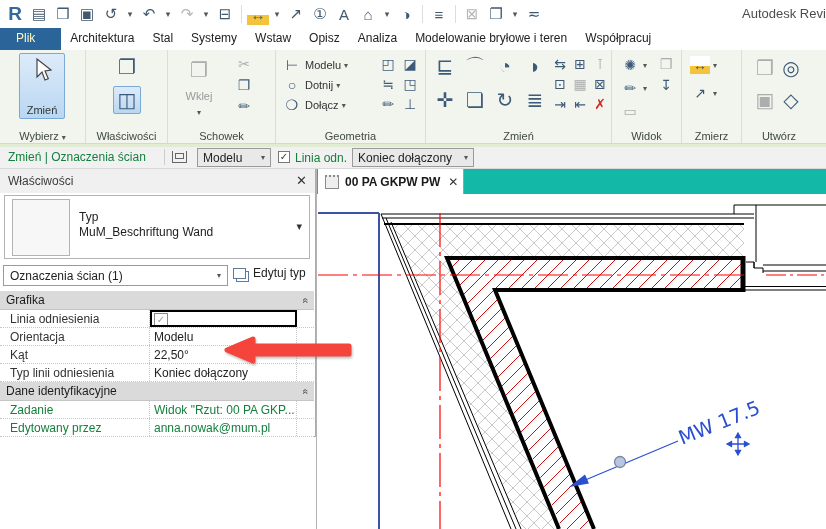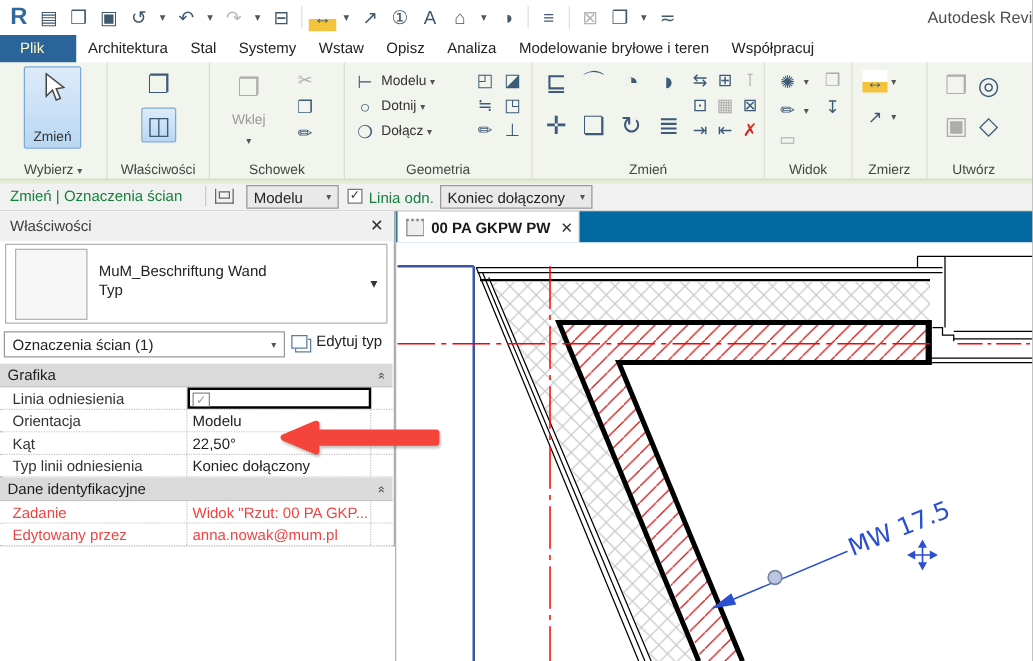--- a/index.html
+++ b/index.html
@@ -67,26 +67,26 @@
   .grid{position:absolute;left:0;top:122px;width:314px;}
   .gsec{display:flex;height:19px;background:#dadada;border-bottom:1px solid #c4c4c4;align-items:center;box-sizing:border-box;}
   .gsec .st{flex:1;padding-left:6px;color:#1c1c1c;}
   .gsec .chev{width:18px;text-align:center;color:#444;font-size:10px;display:inline-block;transform:rotate(90deg);}
   .grow-r{display:flex;height:18px;border-bottom:1px dotted #c6c6c6;box-sizing:border-box;background:#fff;}
   .grow-r .lc{width:150px;padding:2px 0 0 10px;box-sizing:border-box;border-right:1px dotted #c6c6c6;color:#333;
               white-space:nowrap;overflow:hidden;}
   .grow-r .vc{width:147px;padding:2px 0 0 4px;box-sizing:border-box;border-right:1px dotted #c6c6c6;color:#222;
               white-space:nowrap;overflow:hidden;position:relative;}
   .grow-r .xc{flex:1;}
-  .grow-r.dim .lc,.grow-r.dim .vc{color:#ef4444;}
+  .grow-r.dim .lc,.grow-r.dim .vc{color:#15803d;}
   .vc.selcell{border:2px solid #000;padding:0 0 0 2px;}
   .chkbox{display:inline-block;width:12px;height:12px;border:1px solid #8a8a8a;background:#fff;font-size:10px;
           line-height:11px;text-align:center;color:#9a9a9a;margin-top:1px;}
   
-  .canvas-tabs{position:absolute;left:316px;top:169px;width:510px;height:25px;background:#0369a1;
+  .canvas-tabs{position:absolute;left:316px;top:169px;width:510px;height:25px;background:#14b8a6;
                border-left:1px solid #b3b3b3;box-sizing:border-box;}
   .vtab{position:absolute;left:1px;top:0;height:25px;width:146px;background:#fff;border-right:1px solid #9f9f9f;
         box-sizing:border-box;display:flex;align-items:center;gap:6px;padding-left:7px;}
   .vtab .vicon{width:12px;height:11px;border:1px solid #8a8a8a;border-top:2px dotted #8a8a8a;background:#eee;}
   .vtab .vt{font-weight:bold;font-size:12px;color:#1a1a1a;}
   .vtab .vx{font-size:12px;color:#333;margin-left:2px;}
   .drawing{position:absolute;left:316px;top:194px;width:510px;height:335px;background:#fff;
            border-left:1px solid #b3b3b3;box-sizing:border-box;overflow:hidden;}
   .redarrow{position:absolute;left:210px;top:332px;width:160px;height:36px;z-index:40;
             filter:drop-shadow(1px 2px 1px rgba(80,80,80,.35));}
@@ -366,22 +366,22 @@
 
   <div class="palette">
     <div class="pal-title">
       <span class="t">Właściwości</span>
       <span class="pal-close">✕</span>
     </div>
 
     <div class="typebox">
       <span class="preview"></span>
       <div class="tname">
+        <div>Typ</div>
         <div>MuM_Beschriftung Wand</div>
-        <div>Typ</div>
       </div>
       <span class="arr">▾</span>
     </div>
 
     <div class="filtercombo">
       <span>Oznaczenia ścian (1)</span>
       <span class="dd">▾</span>
     </div>
     <div class="edittype">
       <span class="eic"></span>

